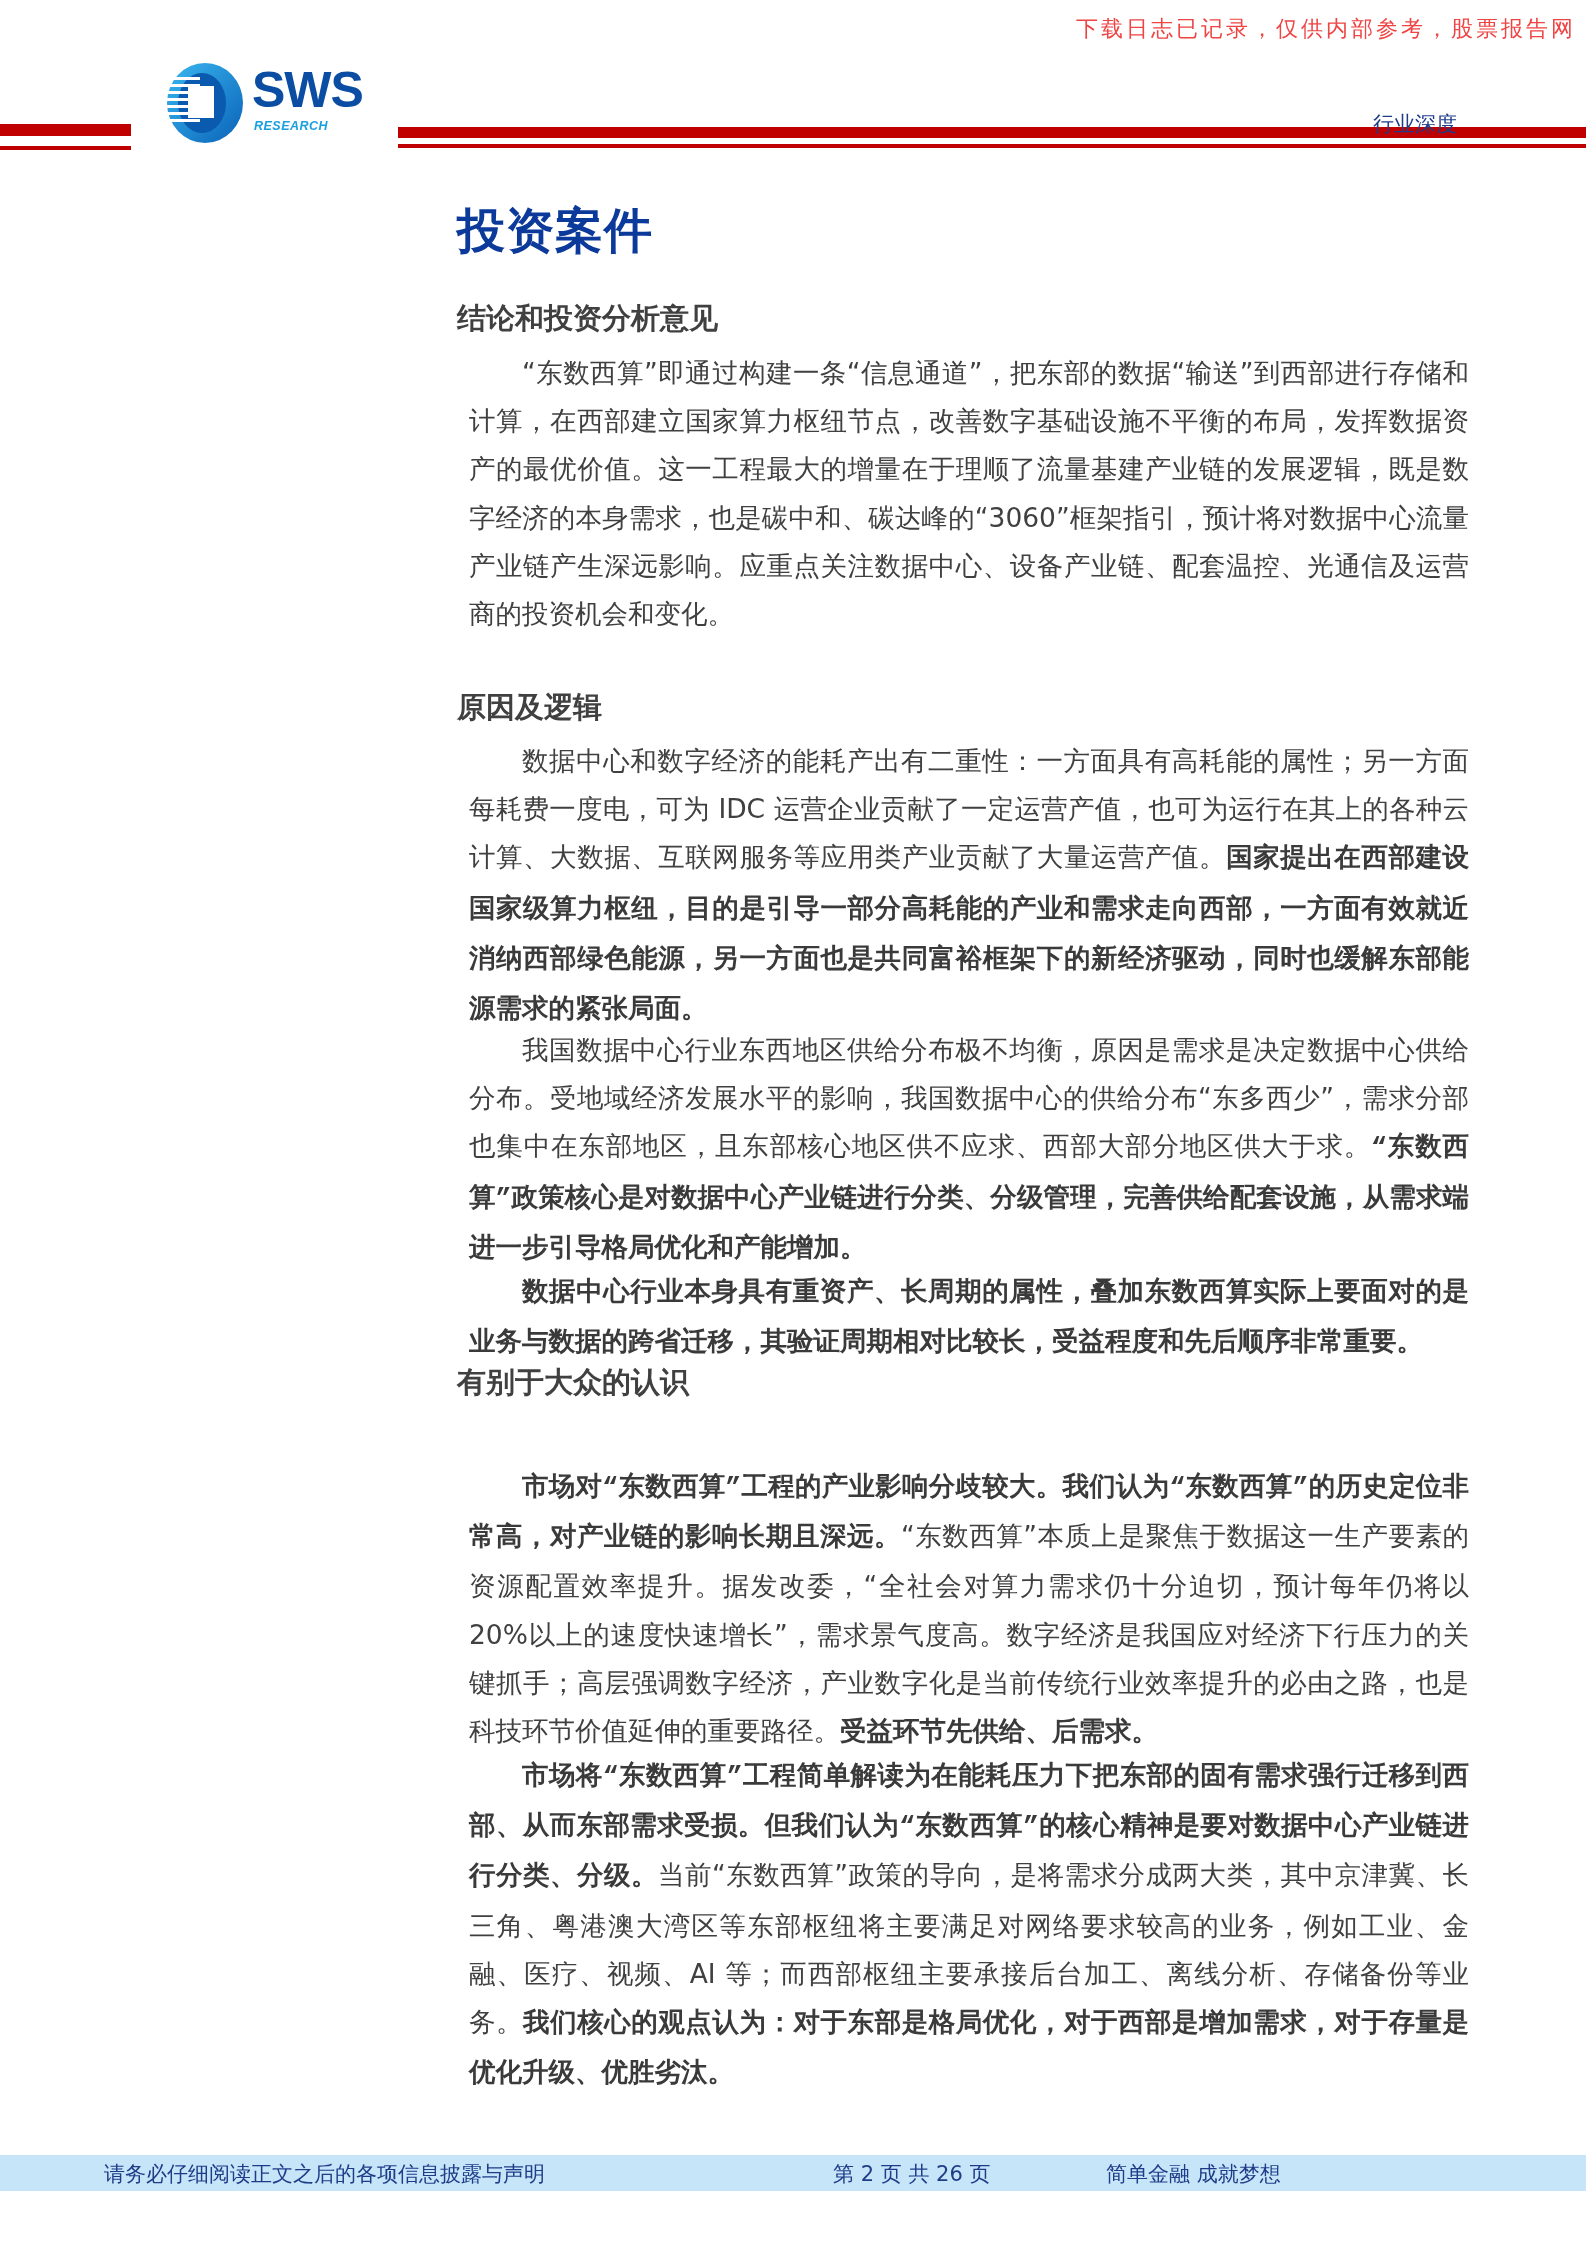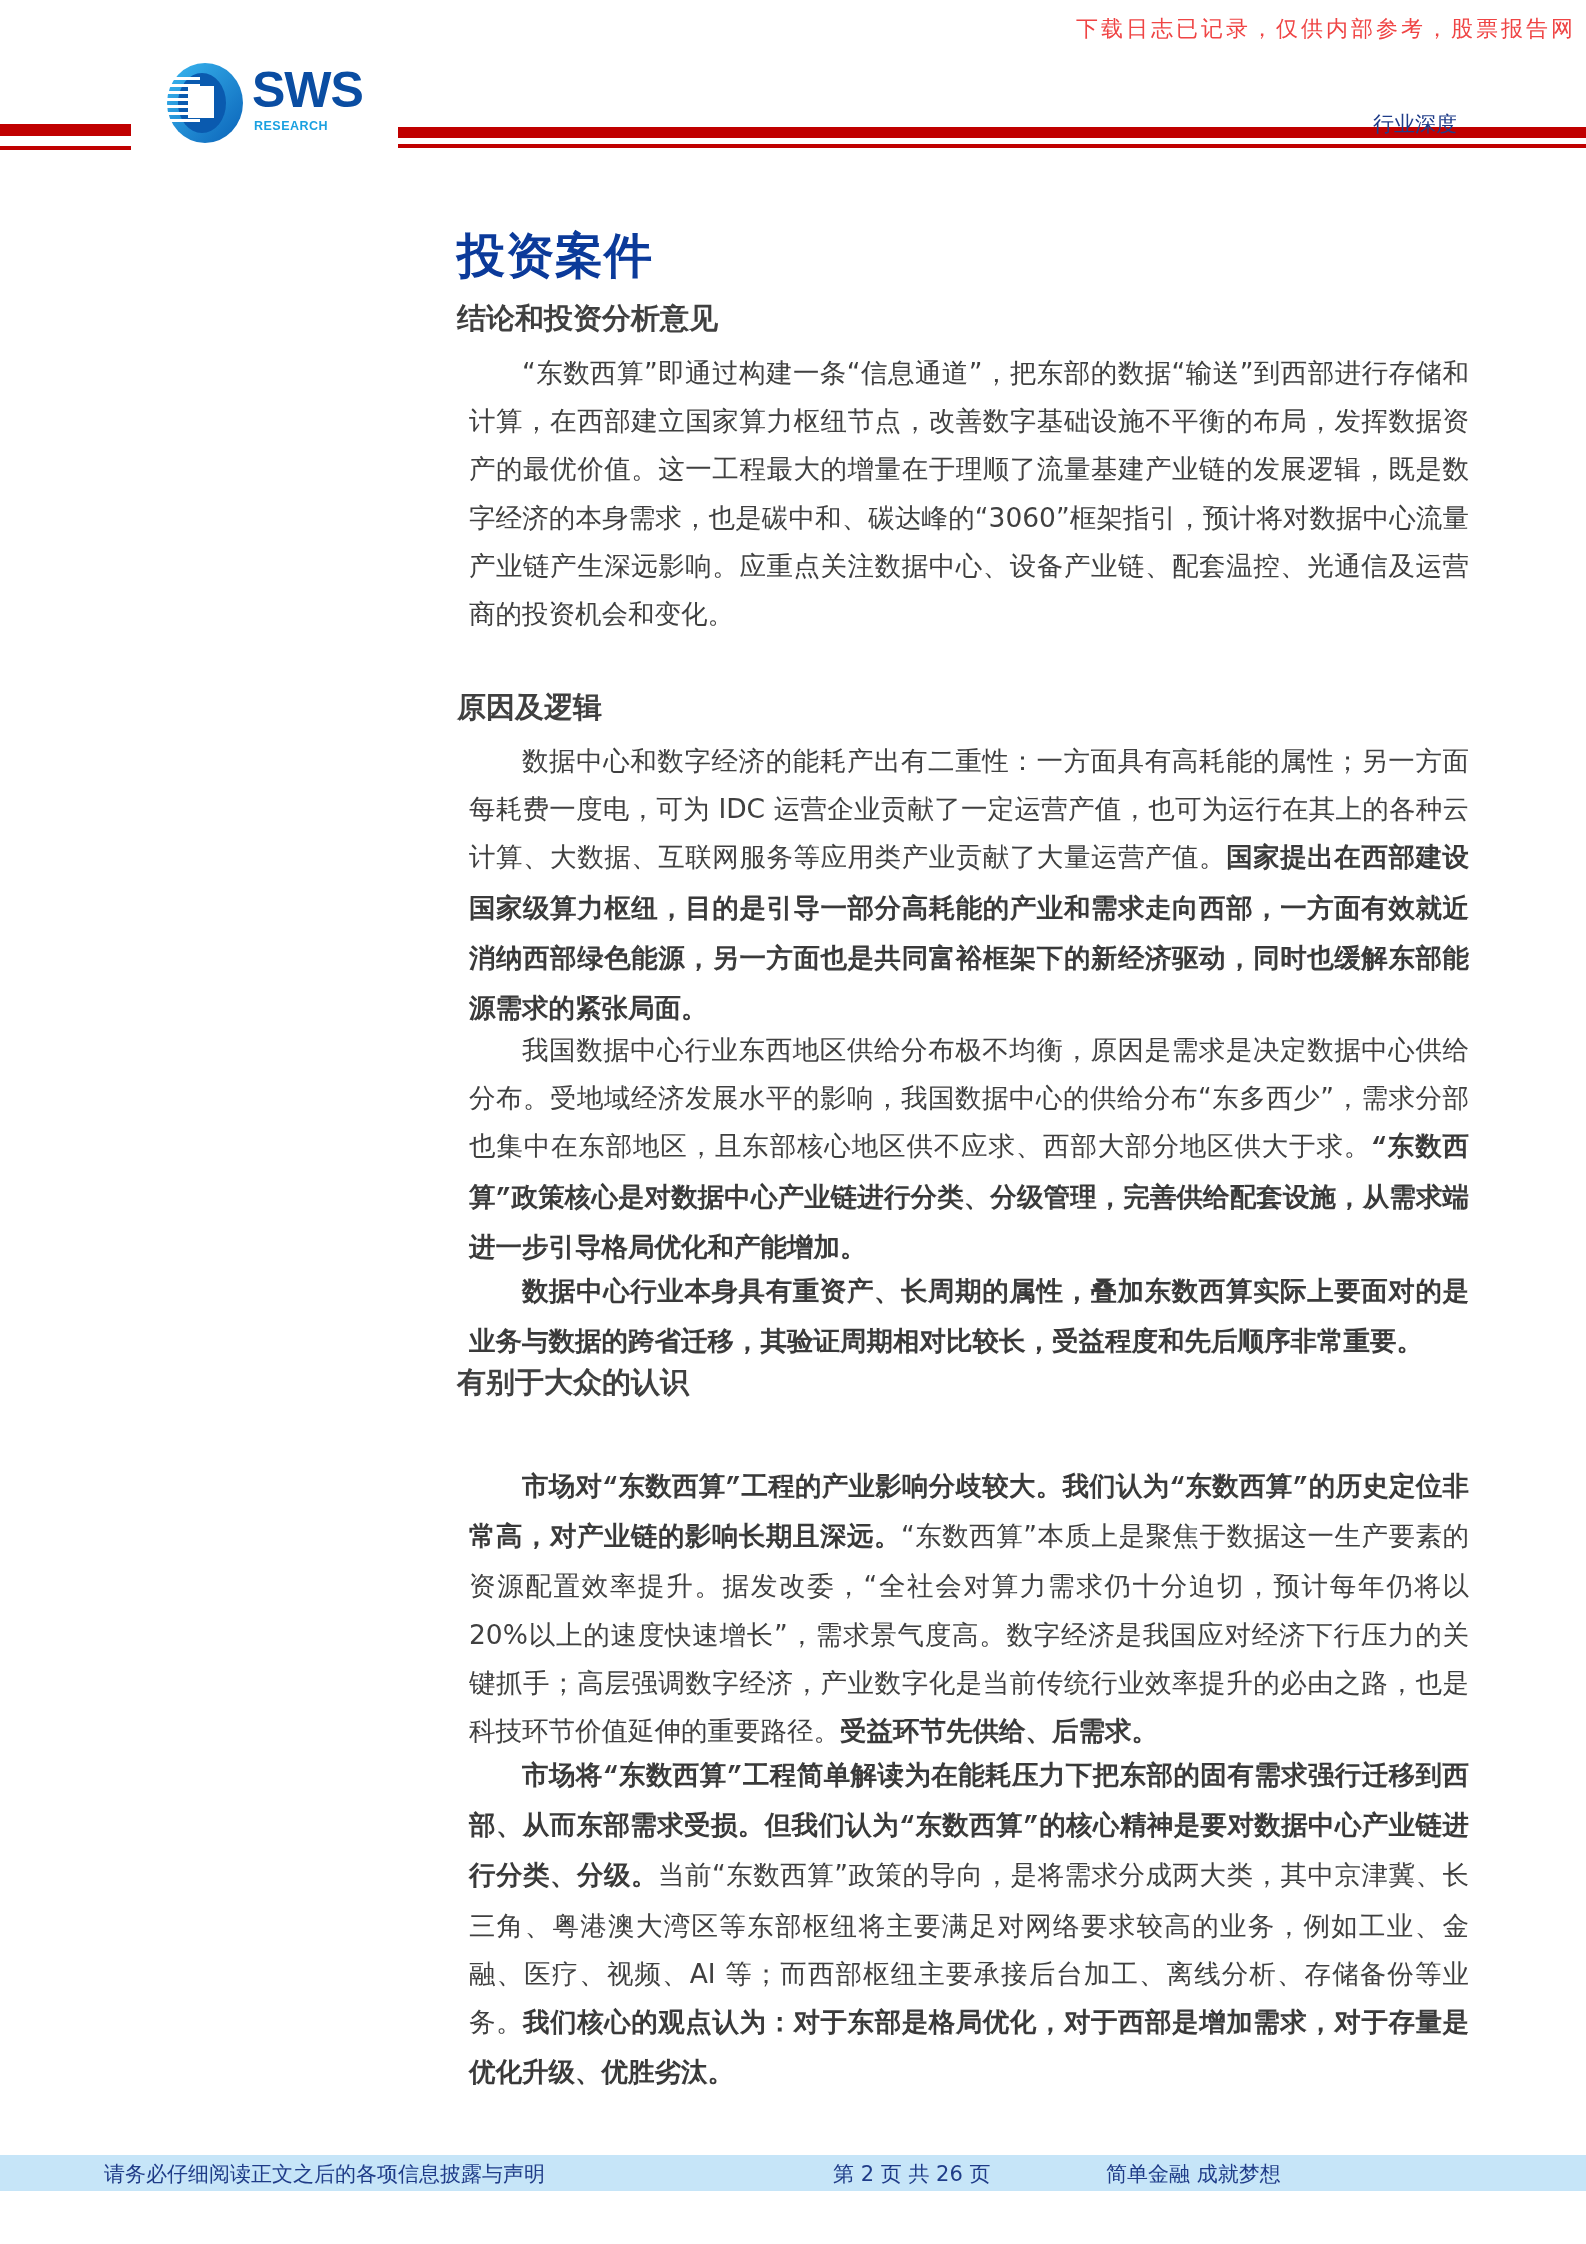--- a/index.html
+++ b/index.html
@@ -17,29 +17,29 @@
   .logo { position: absolute; left: 166px; top: 62px; width: 210px; height: 84px; }
   .logo-mark { position: absolute; left: 0; top: 0; width: 78px; height: 82px; }
   .logo-sws {
     position: absolute; left: 86px; top: 2px;
     font-family: "Liberation Sans", sans-serif; font-weight: bold;
     font-size: 50px; line-height: 52px; color: #0a4da2; letter-spacing: -1px;
   }
   .logo-research {
     position: absolute; left: 88px; top: 57px;
     font-family: "Liberation Sans", sans-serif; font-weight: bold;
-    font-size: 12.5px; color: #1aa0e0; letter-spacing: 0.5px;
+    font-size: 12.5px; color: #1aa0e0; letter-spacing: 0.5px; font-style: italic;
   }
   .report-type {
     position: absolute; left: 1373px; top: 86px;
     font-size: 21px; color: #1f3c88; margin-top: 24px;
   }
   .content { position: absolute; left: 457px; top: 0; width: 1000px; }
   .page-title {
-    position: absolute; top: 225px; left: 0;
+    position: absolute; top: 200px; left: 0;
     font-size: 48px; font-weight: bold; color: #0b3a9a; line-height: 60px;
     letter-spacing: 1px;
   }
   .section-heading {
     position: absolute; left: 0;
     font-size: 29px; font-weight: bold; color: #404040; line-height: 40px;
   }
   .para {
     position: absolute; left: 12px; width: 1000px; margin: 0;
     font-size: 26.5px; line-height: 48.2px; text-align: justify;

